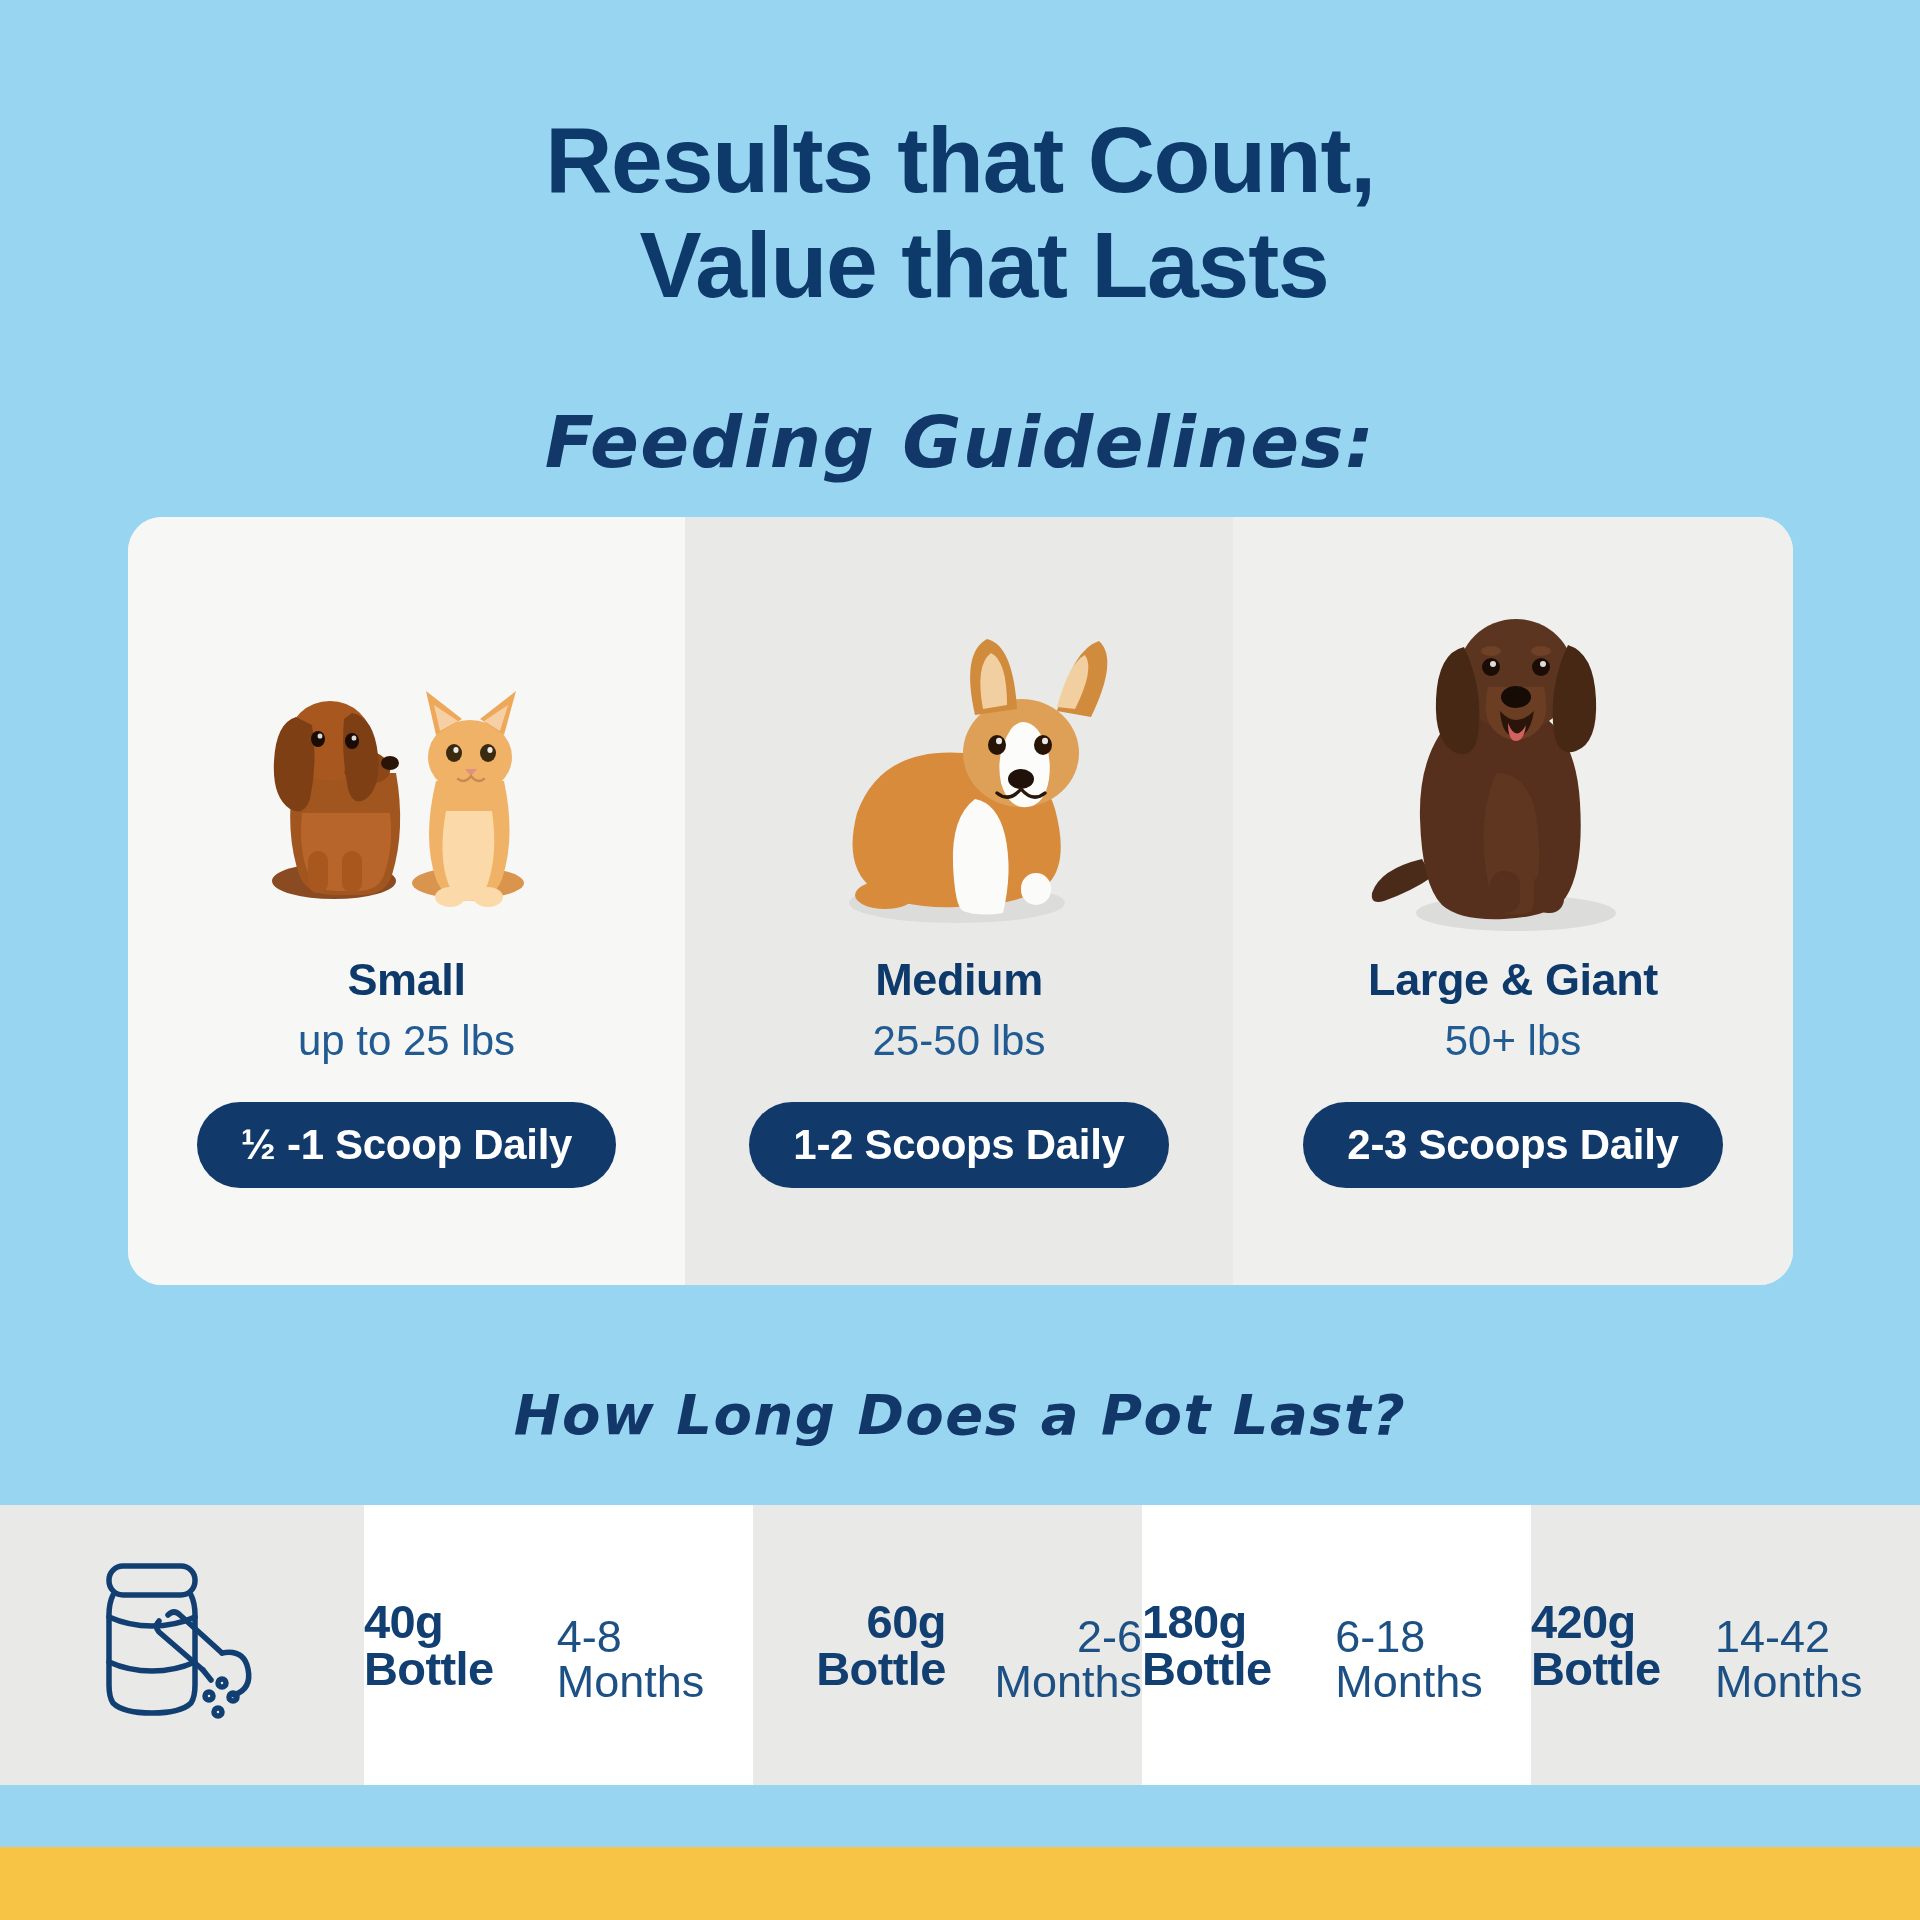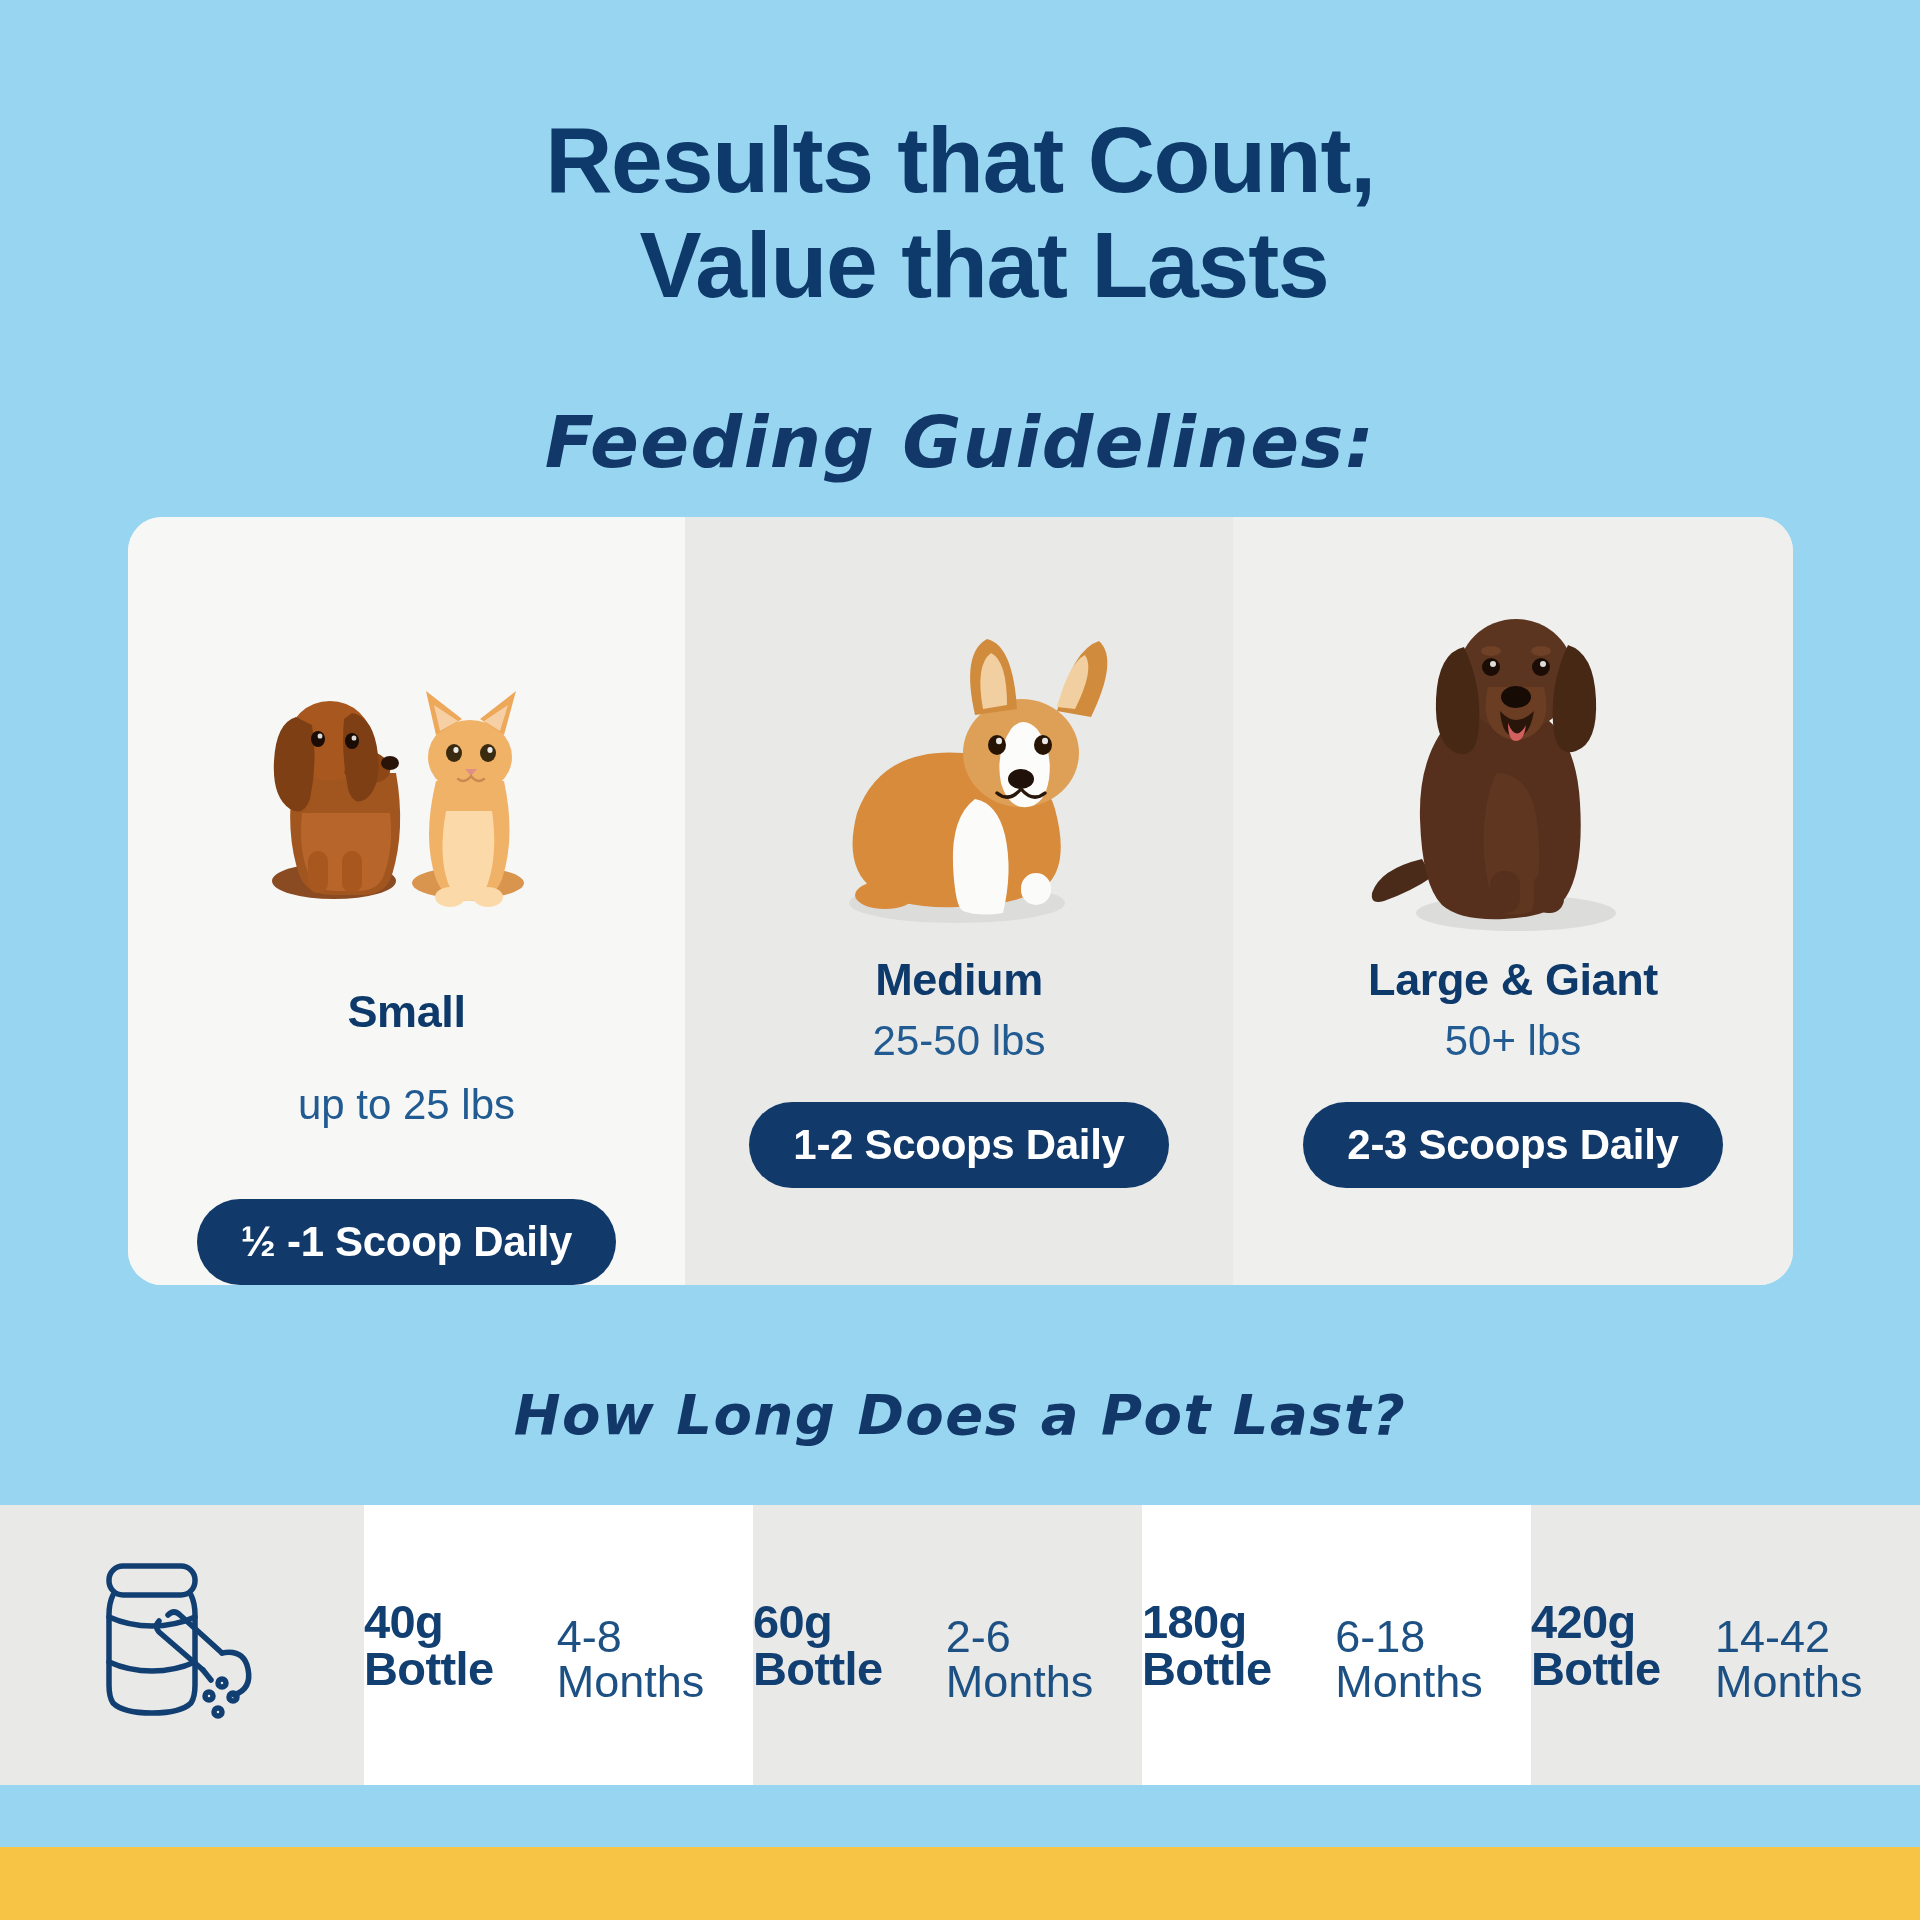--- a/index.html
+++ b/index.html
@@ -47,21 +47,21 @@
     display:flex;
     background:#f6f6f5;
   }
   .panel{
     position:relative;
     height:100%;
     display:flex;
     flex-direction:column;
     align-items:center;
   }
-  .panel.p1{ width:557px; background:#f7f7f6;justify-content:space-between; }
+  .panel.p1{ width:557px; background:#f7f7f6; }
   .panel.p2{ width:548px; background:#e9e9e8; }
   .panel.p3{ width:560px; background:#efefee; }
 
   .petwrap{
     height:430px;
     width:100%;
     display:flex;
     align-items:flex-end;
     justify-content:center;
     padding-bottom:4px;
@@ -103,21 +103,21 @@
     background:#e9e9e8;
   }
   .cell{
     height:100%;
     display:flex;
     align-items:center;
     justify-content:center;
   }
   .cell.icon-cell{ width:364px; background:#e9e9e8; }
   .cell.c1{ width:389px; background:#ffffff; }
-  .cell.c2{ width:389px; background:#e9e9e8; }
+  .cell.c2{ width:389px; background:#e9e9e8;text-align:right; }
   .cell.c3{ width:389px; background:#ffffff; }
   .cell.c4{ width:389px; background:#e9e9e8; }
 
   .bottle-size{
     color:#123f72;
     font-weight:bold;
     font-size:47px;
     line-height:1;
     letter-spacing:-0.6px;
   }

